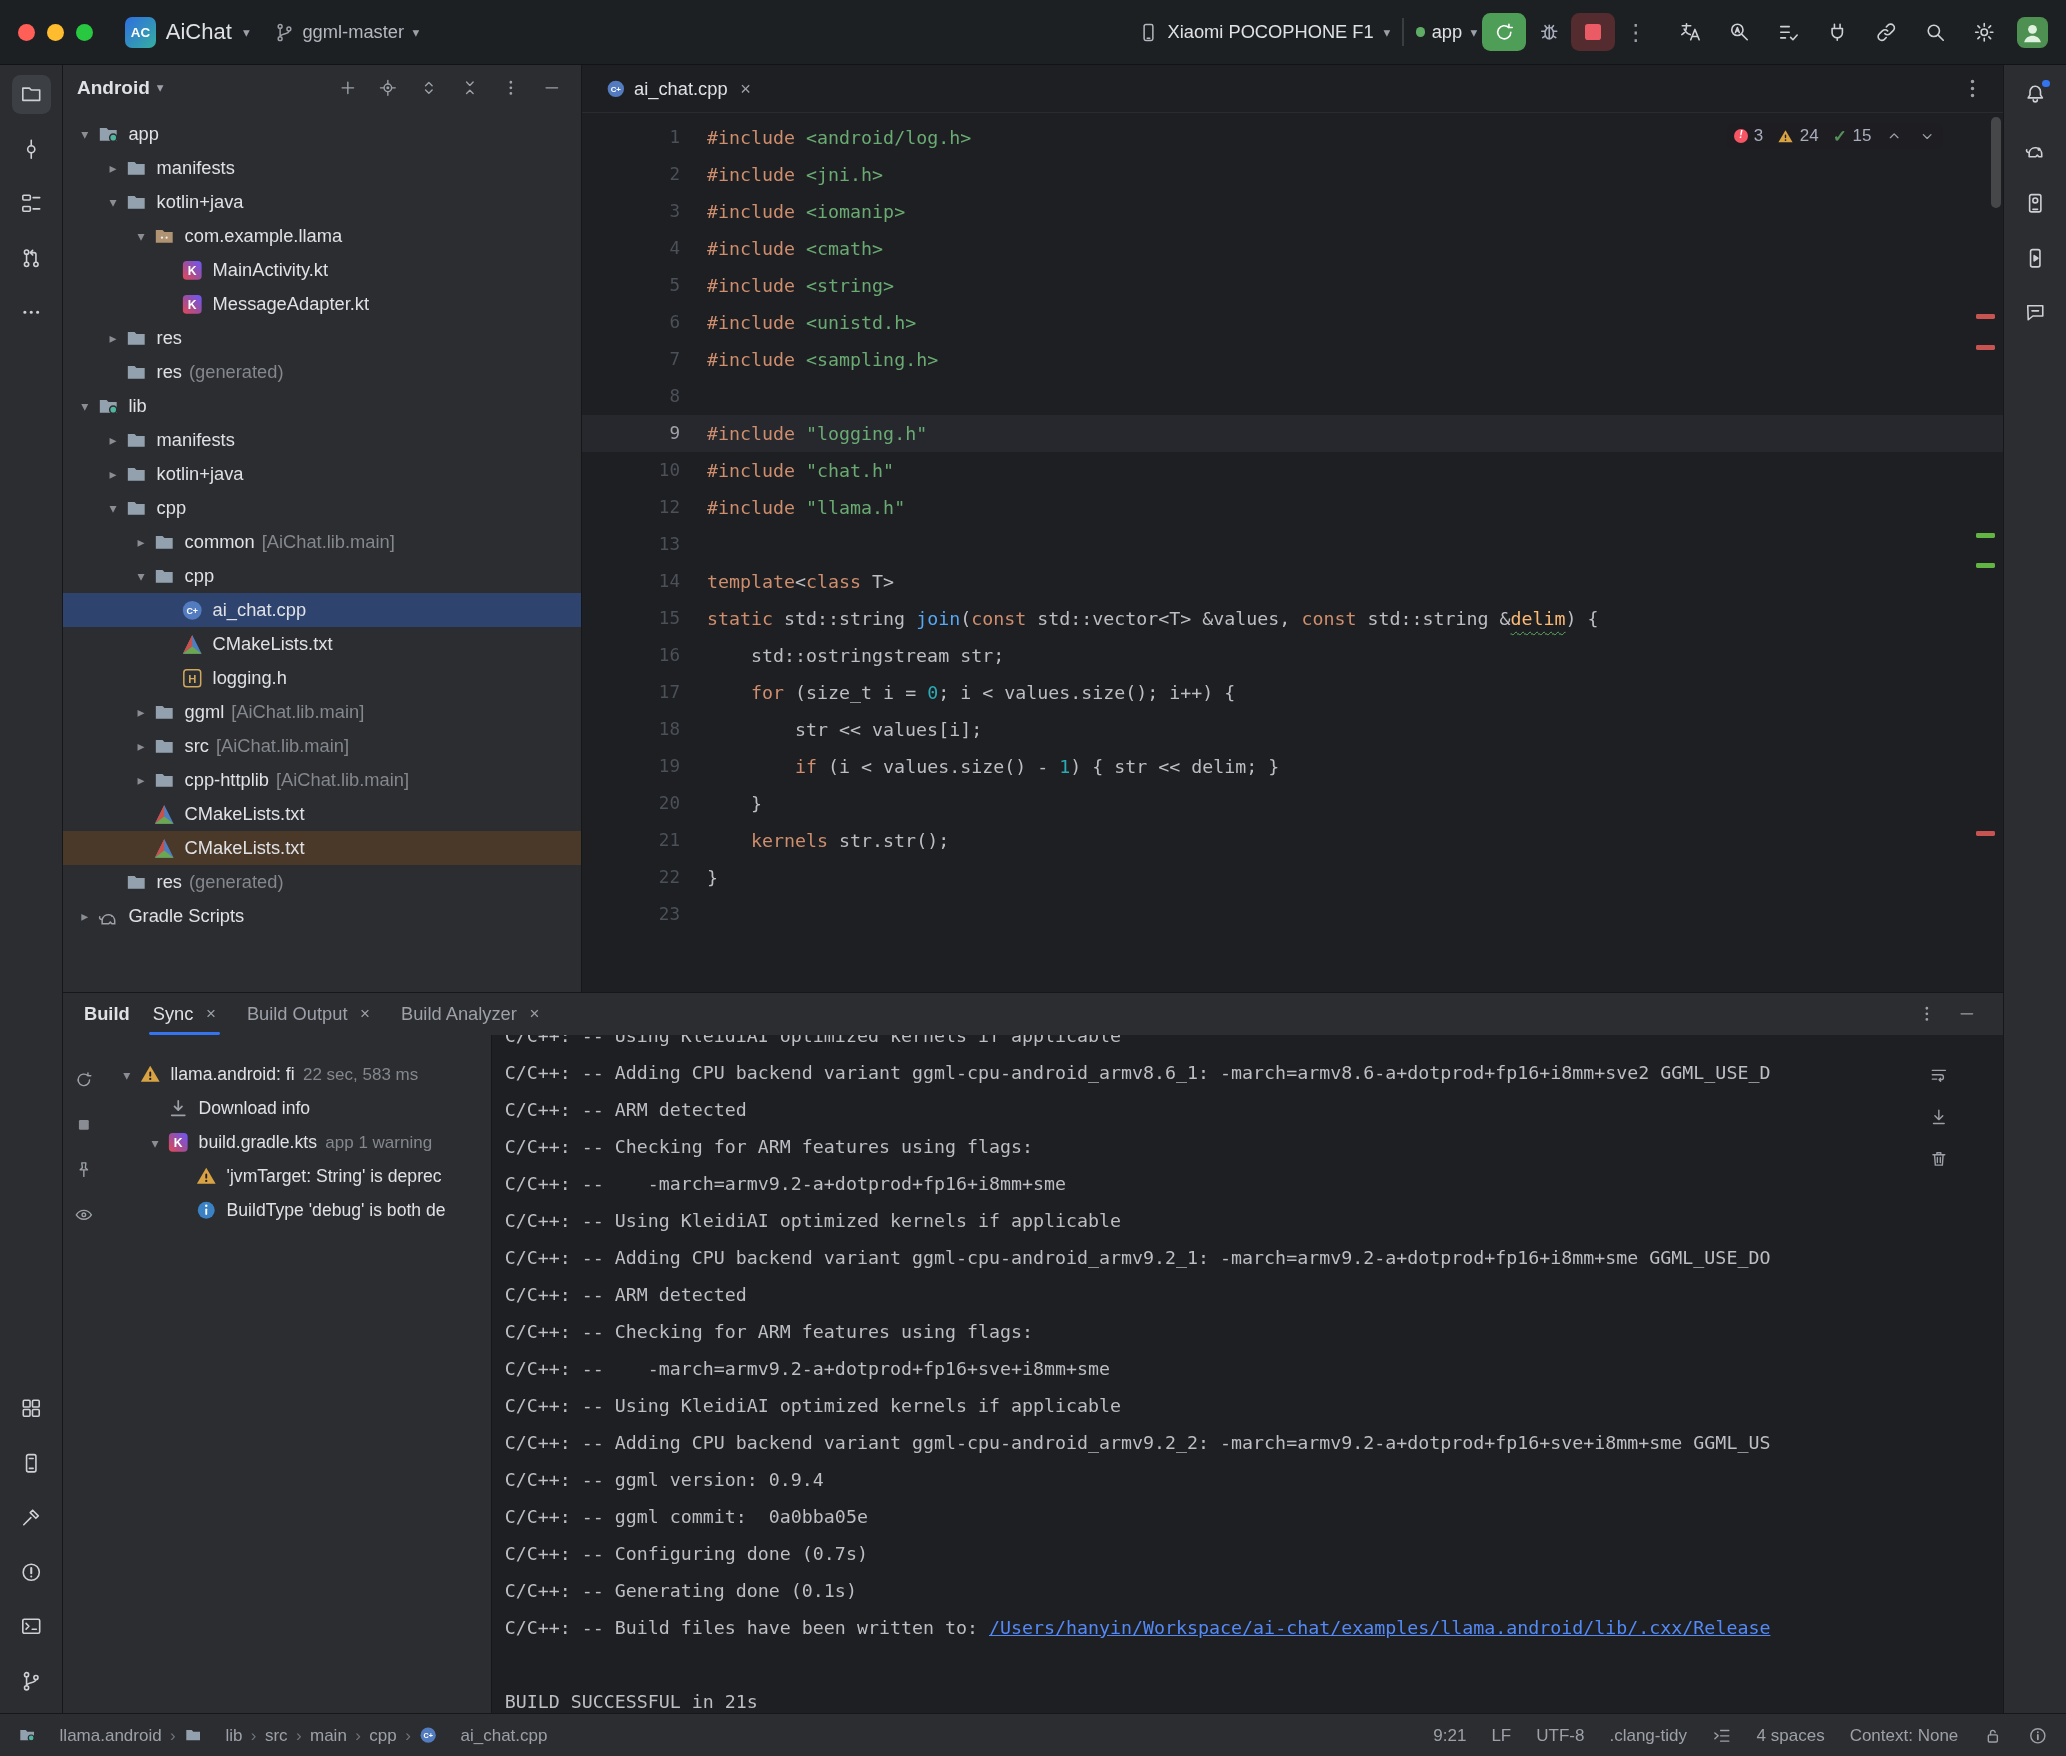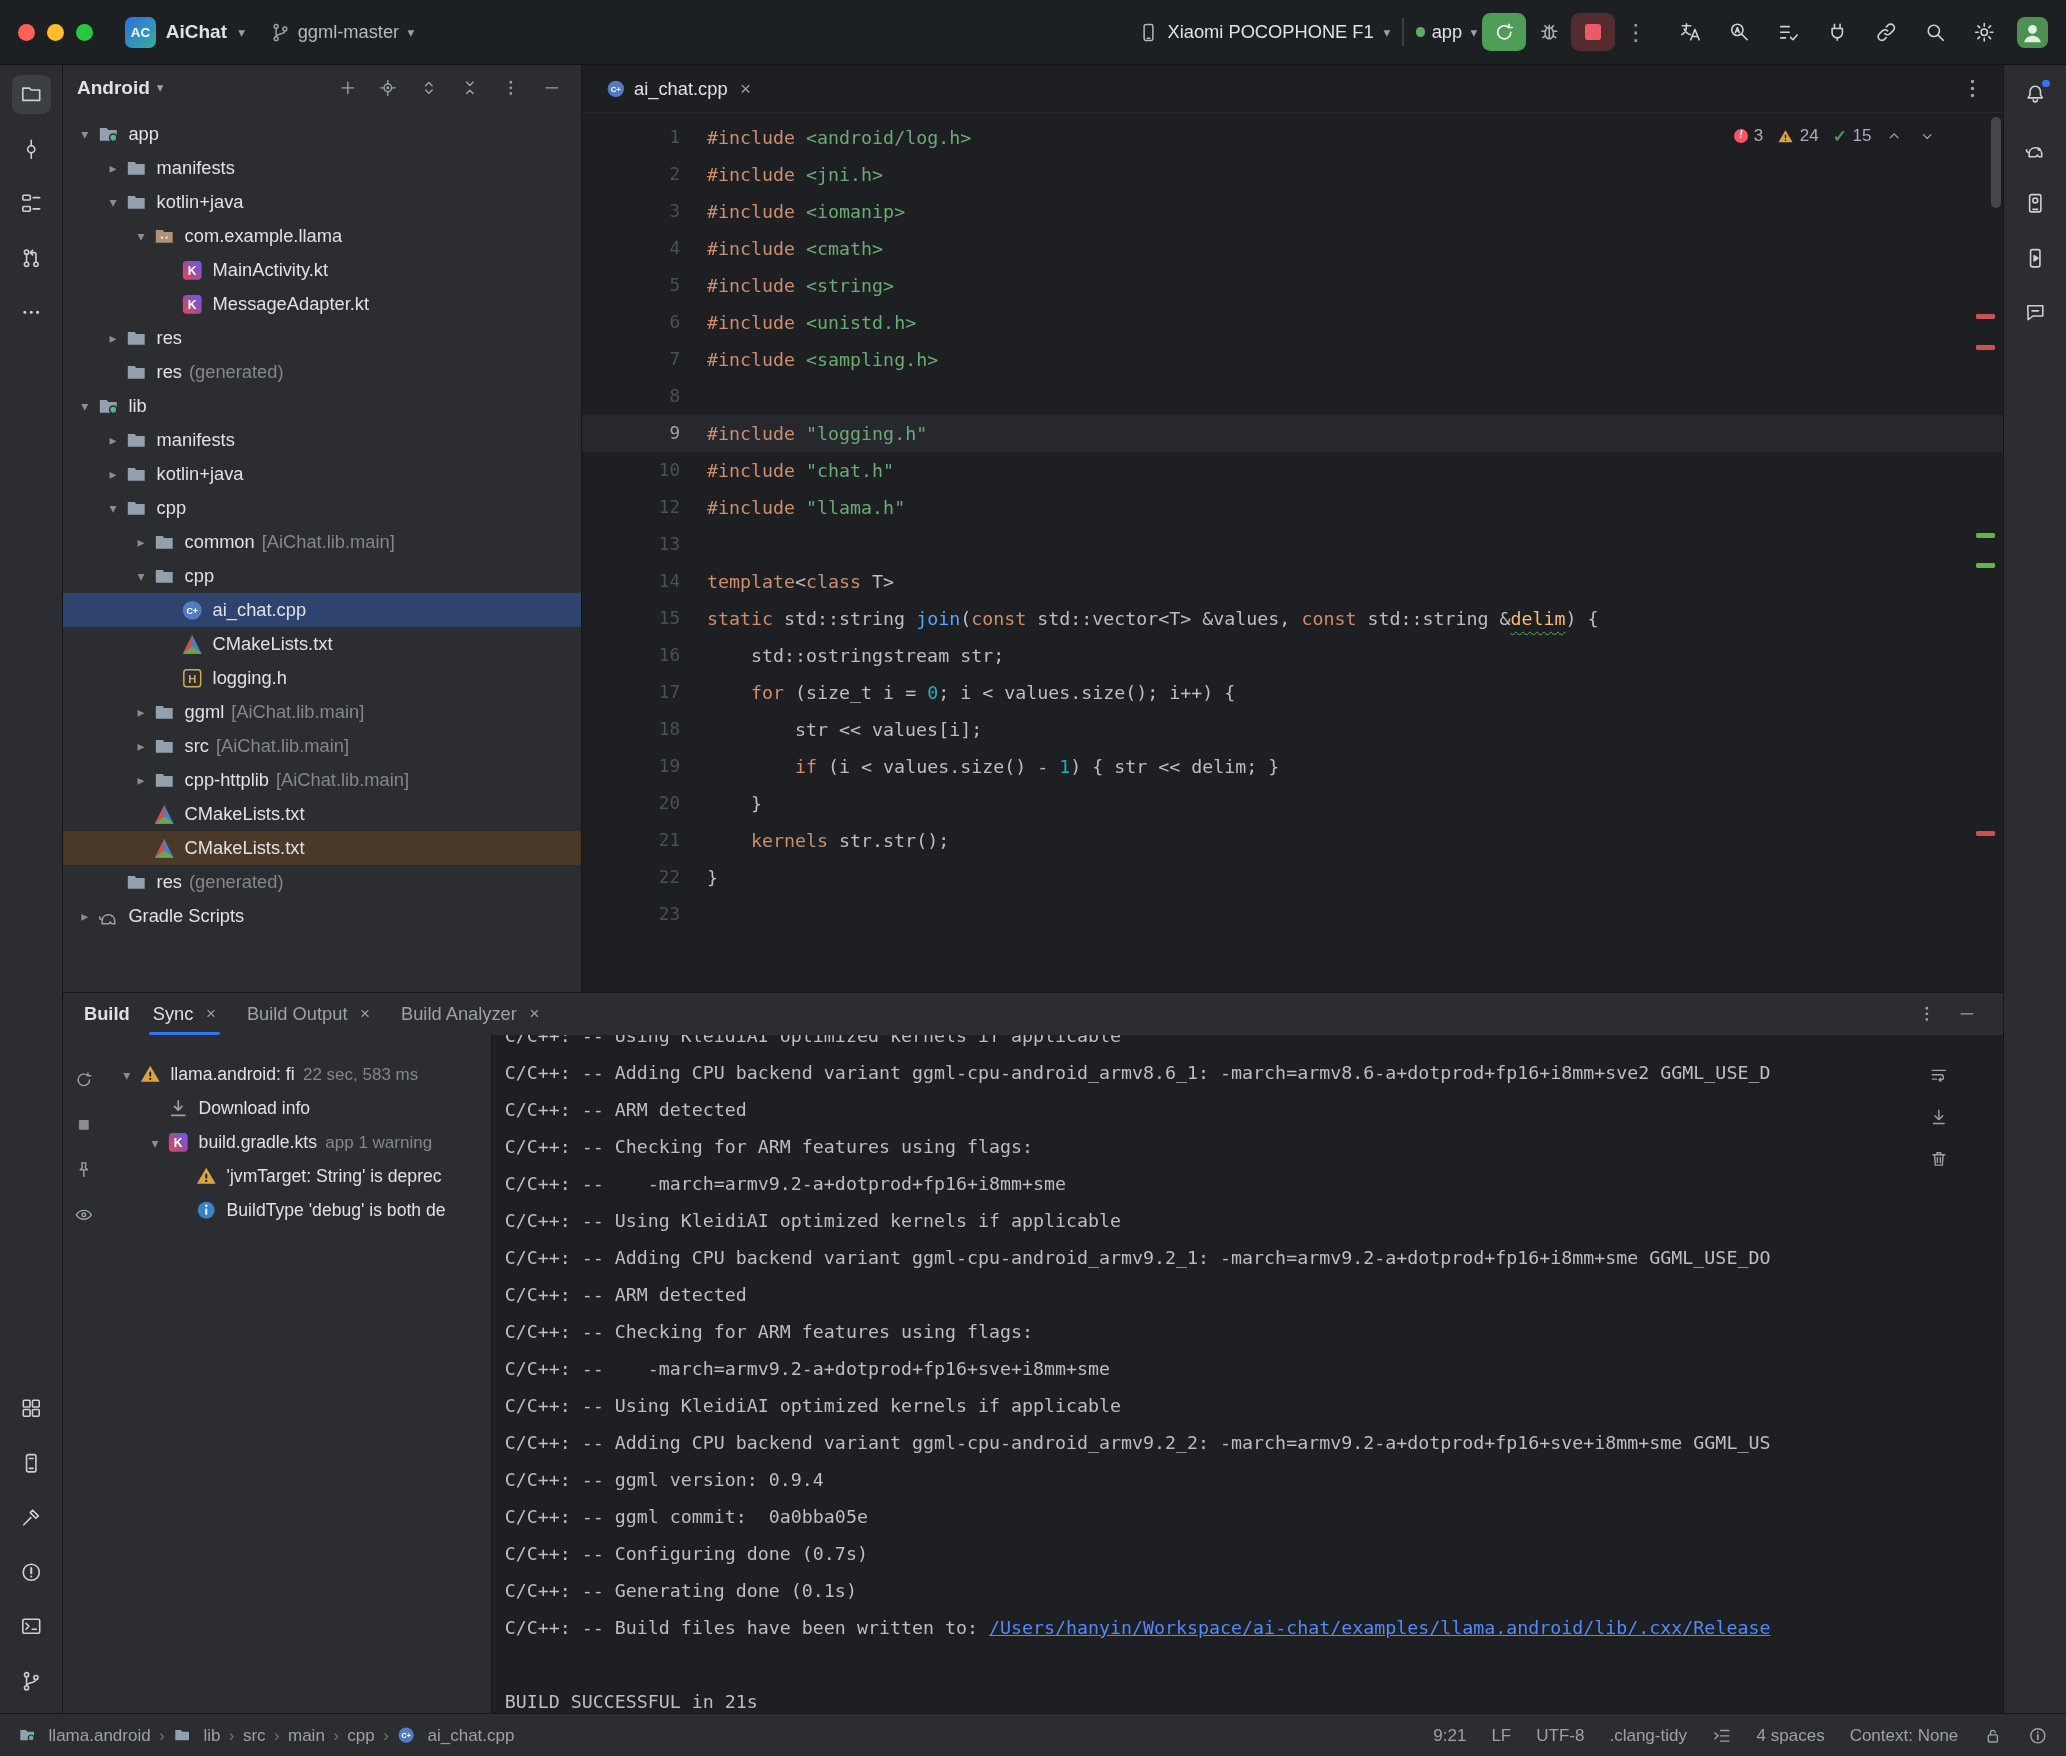--- a/index.html
+++ b/index.html
@@ -6,21 +6,21 @@
   html,body{width:2066px;height:1757px;background:#1E1F22;font-family:"Liberation Sans",sans-serif;overflow:hidden;color:#DFE1E5}
   #app{position:relative;width:2066px;height:1757px;display:flex;flex-direction:column}
 
   
   .titlebar{flex:0 0 65px;background:#1D2023;border-bottom:0.7px solid #121314;display:flex;align-items:center;padding:0 18.3px;gap:5px;white-space:nowrap}
   .tl-group{display:flex;gap:12px;margin-right:19.7px}
   .tl{width:17px;height:17px;border-radius:50%}
   .tl.red{background:#FF5F57}.tl.yellow{background:#FEBC2E}.tl.green{background:#28C840}
   .proj-widget{display:flex;align-items:center;gap:9.8px;padding:4.2px 7px;border-radius:8.4px}
   .badge-ac{width:31px;height:31px;border-radius:7px;background:linear-gradient(135deg,#2F6FE0,#35AEA0);display:flex;align-items:center;justify-content:center;color:#fff;font-size:13.4px;font-weight:bold}
-  .proj-name{font-size:19px;font-weight:700;color:#DFE1E5}
+  .proj-name{font-size:22px;font-weight:400;color:#DFE1E5}
   .chev-s{color:#9DA0A8;font-size:13.4px;margin-left:1.4px}
   .branch-widget{display:flex;align-items:center;gap:7px;color:#B4B8BF;font-size:18.3px;margin-left:12.7px}
   .branch-widget .xi{width:21px;height:21px;color:#9DA0A8}
   .device-widget{margin-left:auto;display:flex;align-items:center;gap:8.4px;font-size:18.3px;color:#DFE1E5}
   .device-widget .xi{width:21px;height:21px;color:#B4B8BF}
   .divider-v{width:1.4px;height:28px;background:#3A3D41;margin:0 7px}
   .runconfig{display:flex;align-items:center;gap:7px;font-size:18.3px}
   .gdot{width:9.1px;height:9.1px;border-radius:50%;background:#5FAD65}
   .btn-run{width:44px;height:38px;border-radius:8.4px;background:#4E9E58;display:flex;align-items:center;justify-content:center;color:#fff}
   .btn-run .xi{width:22.5px;height:22.5px}
@@ -117,21 +117,21 @@
   .console-inner{margin-top:-18.3px}
   .cline{height:37px;line-height:37px;font-family:"DejaVu Sans Mono",monospace;font-size:18.3px;color:#BCBEC4;white-space:pre}
   .clink{color:#548AF7;text-decoration:underline}
   .conicons{position:absolute;top:25px;right:49px;display:flex;flex-direction:column;gap:12.7px}
   .conicons .sbtn{width:29.5px;height:29.5px;color:#9DA0A8}
   .conicons .sbtn svg{width:19.7px;height:19.7px}
 
   
   .statusbar{flex:0 0 44px;background:#2B2D30;border-top:0.7px solid #161718;display:flex;align-items:center;padding:0 18.3px;font-size:17px;color:#9DA0A8;white-space:nowrap}
   #breadcrumbs{display:flex;align-items:center}
-  .bcitem{display:flex;align-items:center;gap:12px}
+  .bcitem{display:flex;align-items:center;gap:23px}
   .bcitem .fi{width:18.3px;height:18.3px;flex:0 0 18.3px;margin-right:0}
   .bcsep{margin:0 8.4px;color:#6F737A}
   .sright{margin-left:auto;display:flex;align-items:center;gap:25px}
   .sw{color:#9DA0A8}
   .swi{width:19.7px;height:19.7px;display:inline-flex}
 </style>
 </head>
 <body>
 
 <div id="app">

